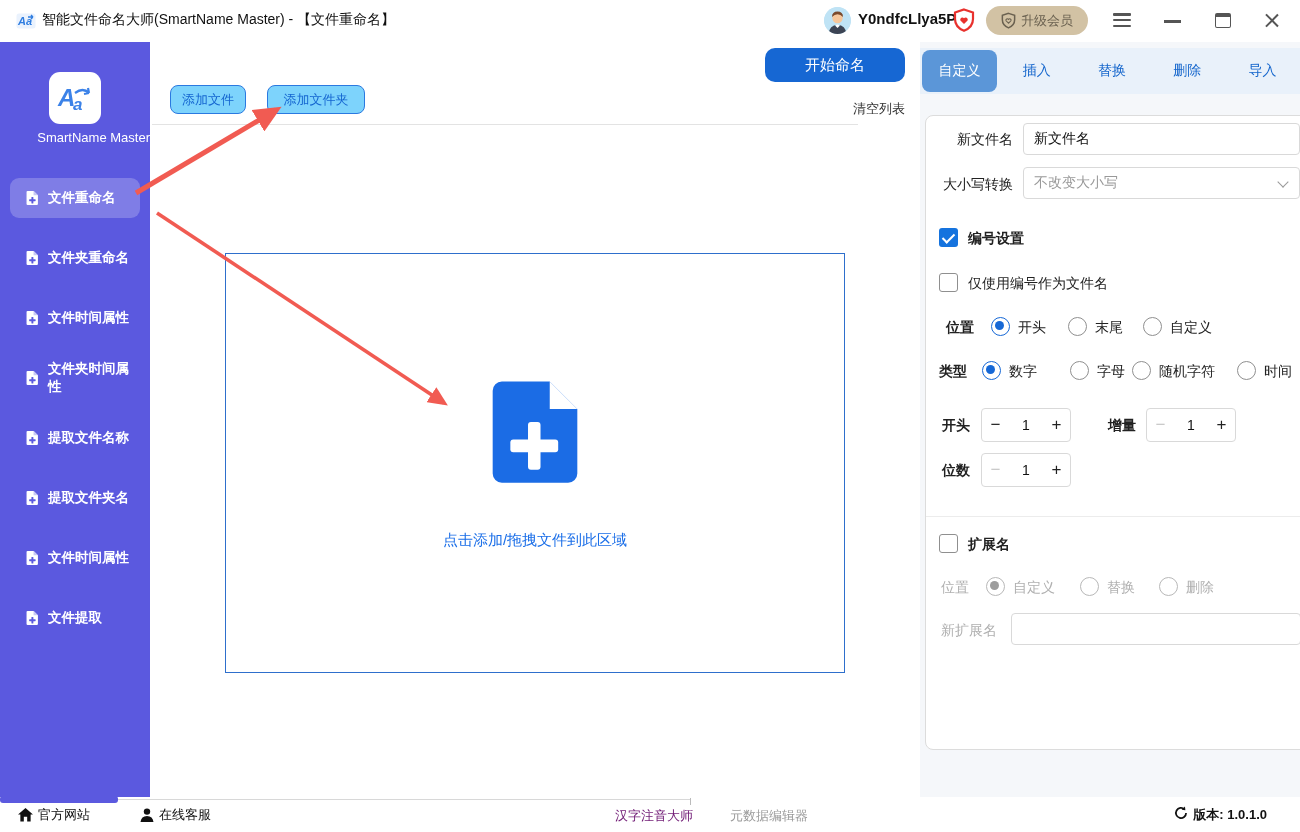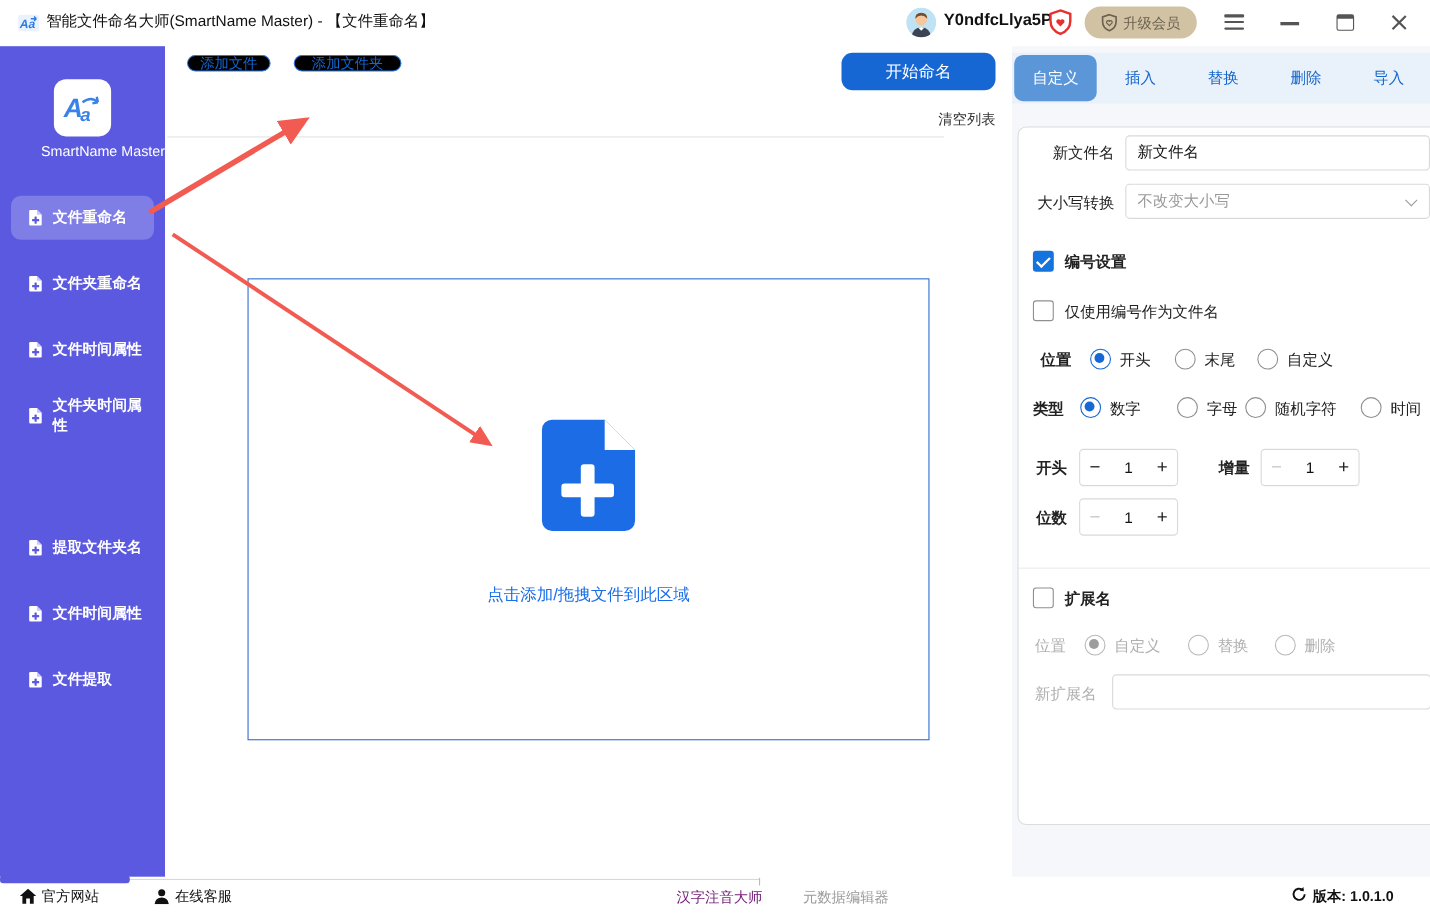--- a/index.html
+++ b/index.html
@@ -34,23 +34,23 @@
     border-radius:11px; display:flex; align-items:center; justify-content:center; }
   .app-name { position:absolute; left:0; top:88px; width:150px; text-align:right; color:#fff; font-size:13px; }
   .side-item { position:absolute; left:10px; width:130px; height:40px; border-radius:9px;
     display:flex; align-items:center; padding-left:16px; gap:9px; color:#fff; font-size:13.5px;
     font-weight:600; cursor:pointer; }
   .side-item.active { background:rgba(255,255,255,0.22); }
   .doc-ico { width:13px; height:16px; flex:0 0 auto; }
 
   
   .main { position:absolute; left:150px; top:42px; width:770px; height:756px; background:#fff; }
-  .btn-outline { position:absolute; height:15px; border:1px solid #2b79e0; border-radius:8px;
-    background:#000000; color:#1566d0; font-size:13px; display:flex; align-items:center;
-    justify-content:center; cursor:pointer; }
+  .btn-outline { position:absolute; height:29px; border:1px solid #2b79e0; border-radius:8px;
+    background:#7dd3fc; color:#1566d0; font-size:13px; display:flex; align-items:center;
+    justify-content:center; cursor:pointer;margin-top:35px; }
   .btn-add-files { left:20px; top:8px; width:76px; }
   .btn-add-folder { left:117px; top:8px; width:98px; }
   .btn-start { position:absolute; left:615px; top:6px; width:140px; height:34px; background:#1667d3;
     border-radius:10px; color:#fff; font-size:15px; display:flex; align-items:center;
     justify-content:center; cursor:pointer; }
   .clear-link { position:absolute; left:655px; top:58px; width:100px; text-align:right;
     font-size:13px; color:#333; cursor:pointer; }
   .main-divider { position:absolute; left:2px; top:82px; width:706px; height:1px; background:#e3e3e3; }
   .dropzone { position:absolute; left:75px; top:211px; width:620px; height:420px;
     border:1px solid #2e6fcc; background:#fff; display:flex; flex-direction:column;
@@ -198,20 +198,26 @@
         <use href="#ico-doc-mini"></use>
       </svg>
     <span>文件时间属性</span>
   </div>
   <div class="side-item" style="top:316px">
     <svg class="doc-ico" viewBox="0 0 24 28">
         <use href="#ico-doc-mini"></use>
       </svg>
     <span>文件夹时间属性</span>
   </div>
+  <div class="side-item" style="top:376px">
+    <svg class="doc-ico" viewBox="0 0 24 28">
+        <use href="#ico-doc-mini"></use>
+      </svg>
+    <span>提取文件名称</span>
+  </div>
   <div class="side-item" style="top:436px">
     <svg class="doc-ico" viewBox="0 0 24 28">
         <use href="#ico-doc-mini"></use>
       </svg>
     <span>提取文件夹名</span>
   </div>
   <div class="side-item" style="top:496px">
     <svg class="doc-ico" viewBox="0 0 24 28">
         <use href="#ico-doc-mini"></use>
       </svg>

